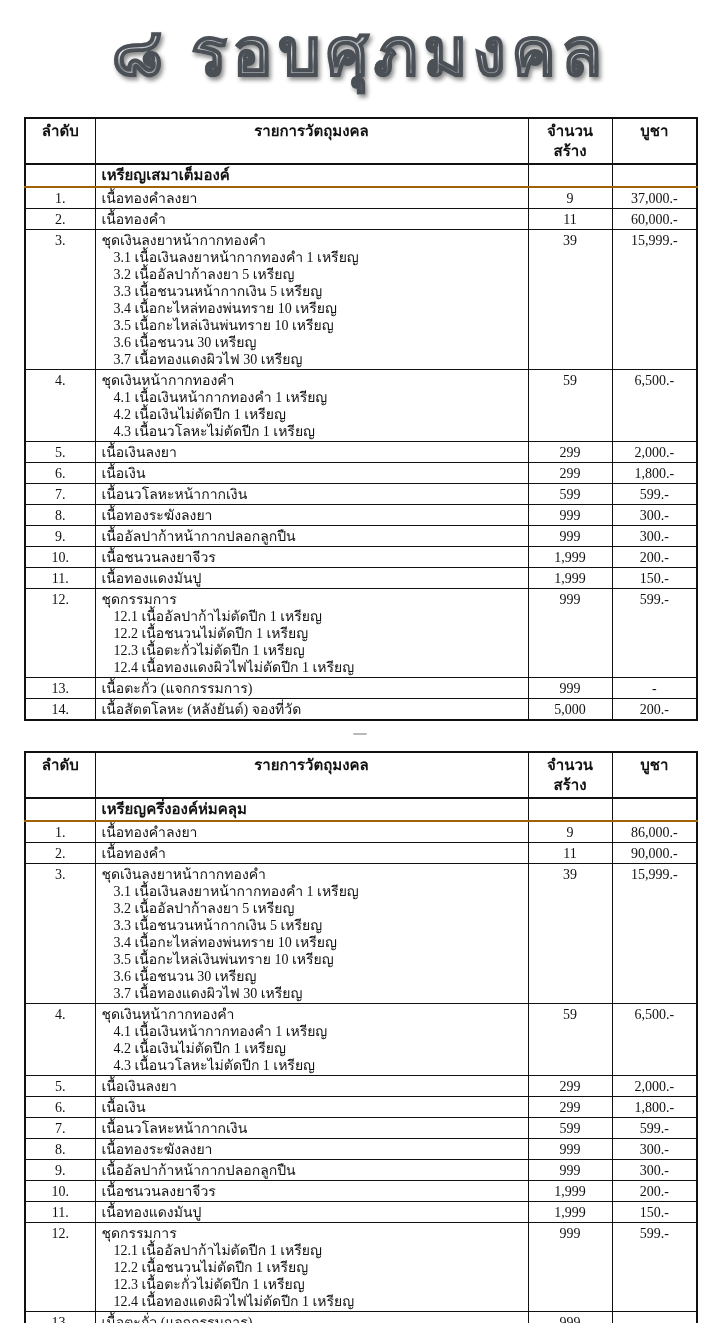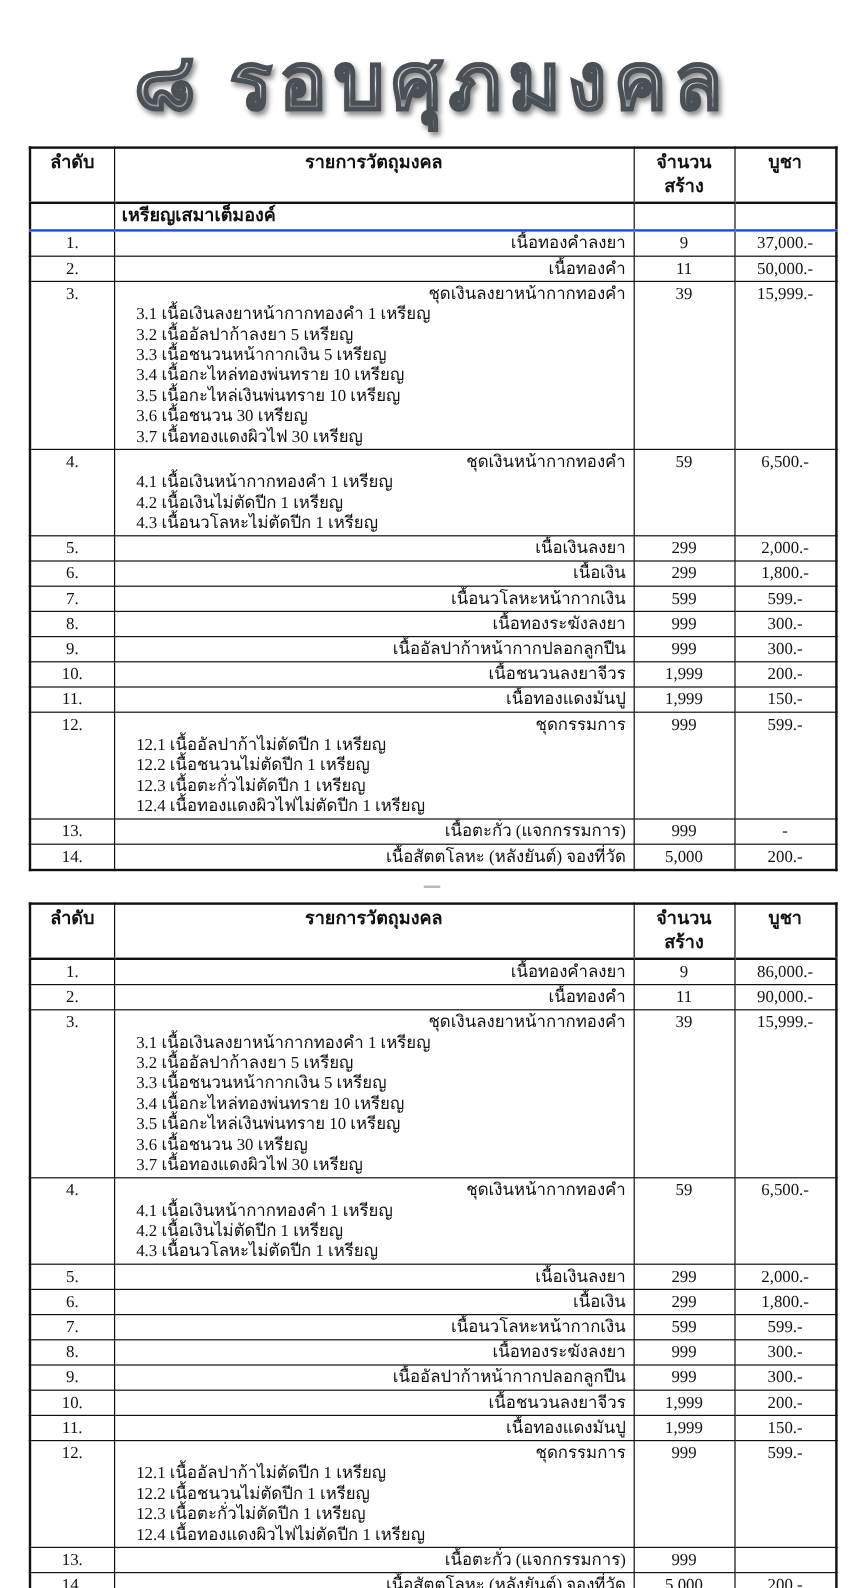--- a/index.html
+++ b/index.html
@@ -9,21 +9,20 @@
     font-family:"Liberation Serif","DejaVu Serif",serif;
     color:#111;
   }
   .page{width:720px;min-height:1323px;background:#fff;position:relative;}
 
   
   .title-wrap{
     width:100%;
     padding:12px 0 6px 0;
     text-align:center;
-    margin-top:17px;
   }
   .chrome-title{
     display:inline-block;
     margin:0;
     font-size:66px;
     font-weight:bold;
     letter-spacing:6px;
     line-height:1.25;
     background:linear-gradient(180deg,
       #fbfbfb 0%, #ffffff 18%, #a9aeb3 38%,
@@ -34,21 +33,21 @@
     -webkit-text-stroke:2px #4a5055;
     filter:drop-shadow(2px 3px 2px rgba(0,0,0,0.45));
   }
 
   
   .tables{padding:0 24px;}
   table.tbl{
     width:672px;
     border-collapse:collapse;
     table-layout:fixed;
-    margin:4px 0 0 0;
+    margin:16px 0 0 0;
     border:2px solid #111;
     font-size:14px;
   }
   .tbl col.c-no{width:70px;}
   .tbl col.c-item{width:433px;}
   .tbl col.c-qty{width:84px;}
   .tbl col.c-price{width:85px;}
   .tbl th,.tbl td{
     border:1px solid #111;
     padding:1px 6px;
@@ -63,23 +62,23 @@
     line-height:20px;
     border-bottom:2px solid #111;
     padding:2px 4px;
   }
   .tbl td.no-cell{text-align:center;padding-top:2px;}
   .tbl td.qty-cell,.tbl td.price-cell{text-align:center;padding-top:2px;}
   tr.section-row td{
     font-weight:bold;
     font-size:15px;
     line-height:19px;
-    border-bottom:2px solid #1d4ed8;
-  }
-  .item-main{padding-top:1px;text-align:right;}
+    border-bottom:2px solid #a16207;
+  }
+  .item-main{padding-top:1px;}
   .item-sub{padding-left:12px;}
   .gap-artifact{
     width:14px;height:2px;background:#b9b9b9;
     margin:12px auto 12px auto;border-radius:1px;
   }
 </style>
 </head>
 <body>
 
 <div class="page">
@@ -116,21 +115,21 @@
             </td>
             <td class="qty-cell">9</td>
             <td class="price-cell">37,000.-</td>
           </tr>
           <tr>
             <td class="no-cell">2.</td>
             <td class="item-cell">
               <div class="item-main">เนื้อทองคำ</div>
             </td>
             <td class="qty-cell">11</td>
-            <td class="price-cell">50,000.-</td>
+            <td class="price-cell">60,000.-</td>
           </tr>
           <tr>
             <td class="no-cell">3.</td>
             <td class="item-cell">
               <div class="item-main">ชุดเงินลงยาหน้ากากทองคำ</div>
               <div class="item-sub">3.1 เนื้อเงินลงยาหน้ากากทองคำ 1 เหรียญ</div>
               <div class="item-sub">3.2 เนื้ออัลปาก้าลงยา 5 เหรียญ</div>
               <div class="item-sub">3.3 เนื้อชนวนหน้ากากเงิน 5 เหรียญ</div>
               <div class="item-sub">3.4 เนื้อกะไหล่ทองพ่นทราย 10 เหรียญ</div>
               <div class="item-sub">3.5 เนื้อกะไหล่เงินพ่นทราย 10 เหรียญ</div>
@@ -247,20 +246,26 @@
         </colgroup>
         <thead>
           <tr>
             <th>ลำดับ</th>
             <th>รายการวัตถุมงคล</th>
             <th>จำนวนสร้าง</th>
             <th>บูชา</th>
           </tr>
         </thead>
         <tbody>
+          <tr class="section-row">
+            <td class="no-cell"></td>
+            <td>เหรียญครึ่งองค์ห่มคลุม</td>
+            <td></td>
+            <td></td>
+          </tr>
           <tr>
             <td class="no-cell">1.</td>
             <td class="item-cell">
               <div class="item-main">เนื้อทองคำลงยา</div>
             </td>
             <td class="qty-cell">9</td>
             <td class="price-cell">86,000.-</td>
           </tr>
           <tr>
             <td class="no-cell">2.</td>

